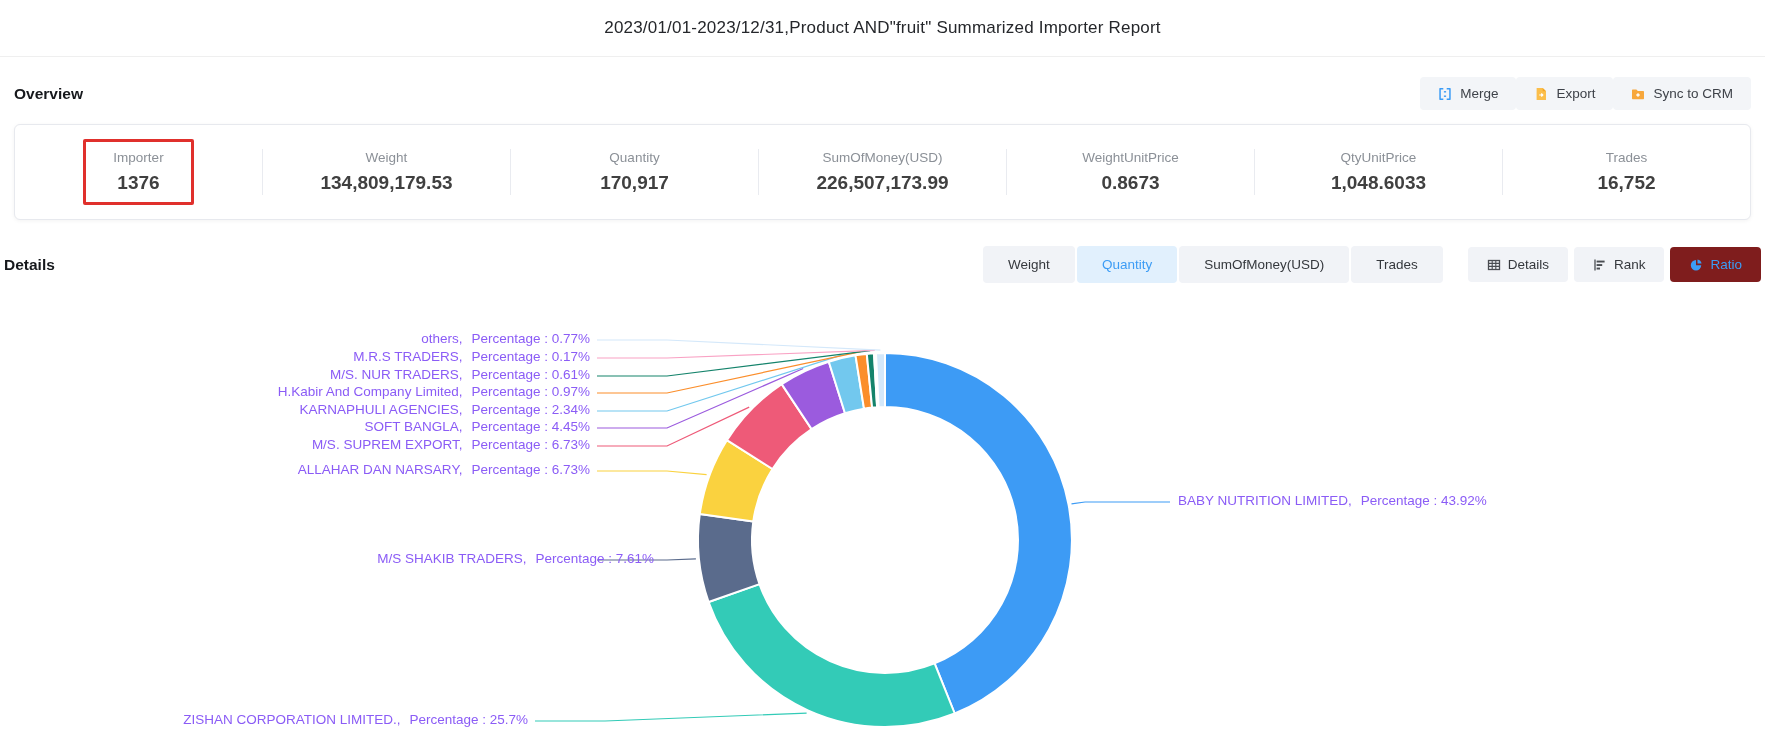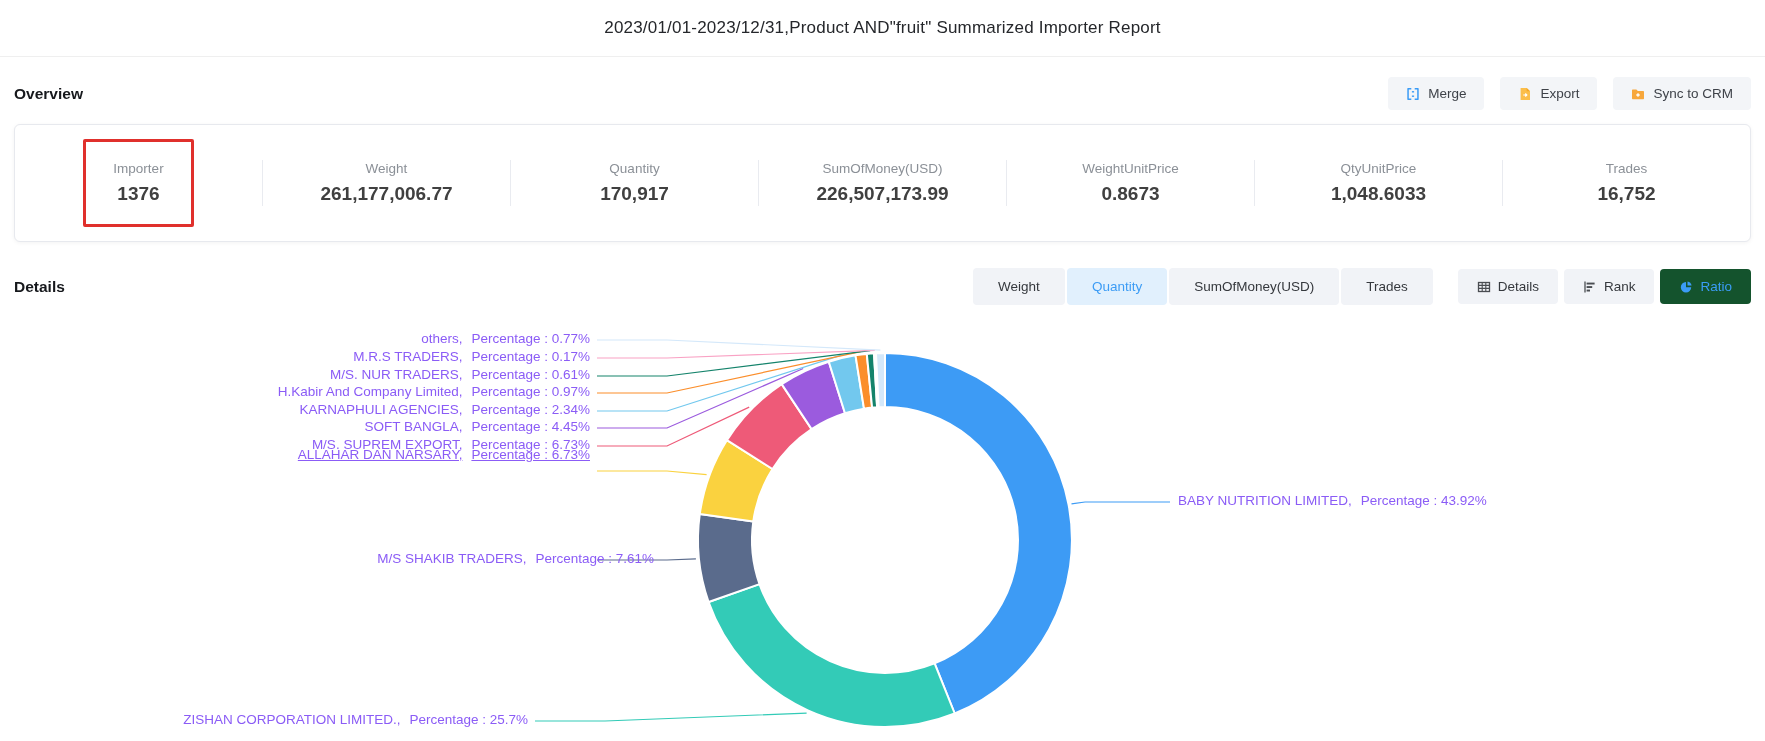--- a/index.html
+++ b/index.html
@@ -7,46 +7,46 @@
   body { font-family:"Liberation Sans","DejaVu Sans",sans-serif; color:#2c2e33; }
   .page { position:relative; width:1765px; height:741px; overflow:hidden; background:#fff; }
 
   
   .title-bar { height:57px; display:flex; align-items:center; justify-content:center; border-bottom:1px solid #efefef; }
   .title-bar h1 { font-size:17px; font-weight:500; color:#25272b; letter-spacing:.2px; }
 
   
   .sec-head { display:flex; align-items:center; justify-content:space-between; padding:20px 14px 0; }
   .sec-head h2 { font-size:15.5px; font-weight:700; color:#16181c; }
-  .actions { display:flex; gap:16px; }
+  .actions { display:flex; }
   .btn { display:inline-flex; align-items:center; gap:8px; background:#f3f5f8; border:none; border-radius:4px;
          padding:9px 18px; font-size:13.5px; color:#3e4249; cursor:pointer; font-family:inherit; }
   .btn svg, .vbtn svg, .tabbar svg { display:block; }
 
   
   .stats-card { display:flex; align-items:center; margin:14px 14px 0; border:1px solid #e7e9ee; border-radius:6px;
                 background:#fff; box-shadow:0 1px 4px rgba(0,0,0,.05); padding:14px 0; }
   .stat { flex:1; text-align:center; }
   .vdiv { width:1px; height:46px; background:#e9ebf0; }
   .stat-box { display:inline-block; padding:8px 22px; border:3px solid transparent; }
-  .stat-box.red { border-color:#E0302C; border-radius:2px; padding:19px 27px; }
+  .stat-box.red { border-color:#E0302C; border-radius:2px; padding:8px 27px; }
   .stat-label { font-size:13.5px; color:#8b9097; }
   .stat-value { font-size:19px; color:#404040; font-weight:600; margin-top:7px; }
 
   
-  .details-bar { display:flex; align-items:center; margin:26px 14px 0; }
+  .details-bar { display:flex; align-items:center; margin:26px 4px 0; }
   .details-bar h2 { font-size:15.5px; font-weight:700; color:#16181c; margin-right:auto; }
   .tabbar { display:flex; }
   .tab { background:#f1f3f7; border:none; border-radius:4px; margin-left:2px; padding:11px 25px;
          font-size:13.5px; color:#35383d; cursor:pointer; font-family:inherit; }
   .tab.active { background:#e1f0fd; color:#3c9cf5; }
   .viewbar { display:flex; gap:6px; margin-left:25px; }
   .vbtn { display:inline-flex; align-items:center; gap:7px; background:#f1f3f7; border:none; border-radius:4px;
           padding:10px 19px; font-size:13.5px; color:#35383d; cursor:pointer; font-family:inherit; }
-  .vbtn.active { background:#14532d; color:#3b9cf6; }
+  .vbtn.active { background:#7f1d1d; color:#3b9cf6; }
 
   
   .chart-svg { position:absolute; left:0; top:0; width:1765px; height:741px; pointer-events:none; }
   .chart-svg path.slice { pointer-events:auto; cursor:pointer; }
   .chart-label { position:absolute; font-size:13.5px; color:#8b5cf6; white-space:nowrap; }
   .chart-label.left { text-align:right; }
   .chart-label .pct { margin-left:9px; }
 </style>
 </head>
 <body>
@@ -82,21 +82,21 @@
           <path stroke="#fff" stroke-width="1.3" fill="none" d="M7 6.3v3.4M5.3 8h3.4"></path>
         </svg>
         <span>Sync to CRM</span>
       </button>
     </div>
   </section>
 
   <section class="stats-card" id="stats">
       <div class="stat"><div class="stat-box red"><div class="stat-label">Importer</div><div class="stat-value">1376</div></div></div>
       <div class="vdiv"></div>
-      <div class="stat"><div class="stat-box"><div class="stat-label">Weight</div><div class="stat-value">261,177,006.77</div></div></div>
+      <div class="stat"><div class="stat-box"><div class="stat-label">Weight</div><div class="stat-value">134,809,179.53</div></div></div>
       <div class="vdiv"></div>
       <div class="stat"><div class="stat-box"><div class="stat-label">Quantity</div><div class="stat-value">170,917</div></div></div>
       <div class="vdiv"></div>
       <div class="stat"><div class="stat-box"><div class="stat-label">SumOfMoney(USD)</div><div class="stat-value">226,507,173.99</div></div></div>
       <div class="vdiv"></div>
       <div class="stat"><div class="stat-box"><div class="stat-label">WeightUnitPrice</div><div class="stat-value">0.8673</div></div></div>
       <div class="vdiv"></div>
       <div class="stat"><div class="stat-box"><div class="stat-label">QtyUnitPrice</div><div class="stat-value">1,048.6033</div></div></div>
       <div class="vdiv"></div>
       <div class="stat"><div class="stat-box"><div class="stat-label">Trades</div><div class="stat-value">16,752</div></div></div>
@@ -158,21 +158,21 @@
       <polyline points="870.2,350.6 667,376 597,376" fill="none" stroke="#14836B" stroke-width="1.2"></polyline>
       <path d="M874.0 353.3 A187 187 0 0 1 876.0 353.2 L878.6 407.2 A133 133 0 0 0 877.1 407.2 Z" fill="#F9A2C4" stroke="#fff" stroke-width="2" stroke-linejoin="round" class="slice"></path>
       <polyline points="874.8,350.3 667,358 597,358" fill="none" stroke="#F9A2C4" stroke-width="1.2"></polyline>
       <path d="M876.0 353.2 A187 187 0 0 1 885.0 353.0 L885.0 407.0 A133 133 0 0 0 878.6 407.2 Z" fill="#D4E8FA" stroke="#fff" stroke-width="2" stroke-linejoin="round" class="slice"></path>
       <polyline points="880.4,350.1 667,340 597,340" fill="none" stroke="#D4E8FA" stroke-width="1.2"></polyline>
     </svg>
   <div id="chart-labels">
       <div class="chart-label right" style="top: 493px; left: 1178px;"><span class="nm">BABY NUTRITION LIMITED,</span><span class="pct">Percentage : 43.92%</span></div>
       <div class="chart-label left" style="top: 712px; right: 1237px; margin-left: 10px;"><span class="nm">ZISHAN CORPORATION LIMITED.,</span><span class="pct">Percentage : 25.7%</span></div>
       <div class="chart-label left" style="top: 551px; right: 1111px; text-align: center;"><span class="nm">M/S SHAKIB TRADERS,</span><span class="pct">Percentage : 7.61%</span></div>
-      <div class="chart-label left" style="top: 447px; right: 1175px; text-decoration: underline;"><span class="nm">ALLAHAR DAN NARSARY,</span><span class="pct">Percentage : 6.73%</span></div>
+      <div class="chart-label left" style="top: 462px; right: 1175px;"><span class="nm">ALLAHAR DAN NARSARY,</span><span class="pct">Percentage : 6.73%</span></div>
       <div class="chart-label left" style="top: 437px; right: 1175px;"><span class="nm">M/S. SUPREM EXPORT,</span><span class="pct">Percentage : 6.73%</span></div>
       <div class="chart-label left" style="top: 419px; right: 1175px;"><span class="nm">SOFT BANGLA,</span><span class="pct">Percentage : 4.45%</span></div>
       <div class="chart-label left" style="top: 402px; right: 1175px;"><span class="nm">KARNAPHULI AGENCIES,</span><span class="pct">Percentage : 2.34%</span></div>
       <div class="chart-label left" style="top: 384px; right: 1175px;"><span class="nm">H.Kabir And Company Limited,</span><span class="pct">Percentage : 0.97%</span></div>
       <div class="chart-label left" style="top: 367px; right: 1175px;"><span class="nm">M/S. NUR TRADERS,</span><span class="pct">Percentage : 0.61%</span></div>
       <div class="chart-label left" style="top: 349px; right: 1175px;"><span class="nm">M.R.S TRADERS,</span><span class="pct">Percentage : 0.17%</span></div>
       <div class="chart-label left" style="top: 331px; right: 1175px;"><span class="nm">others,</span><span class="pct">Percentage : 0.77%</span></div>
     </div>
 
 </div>

